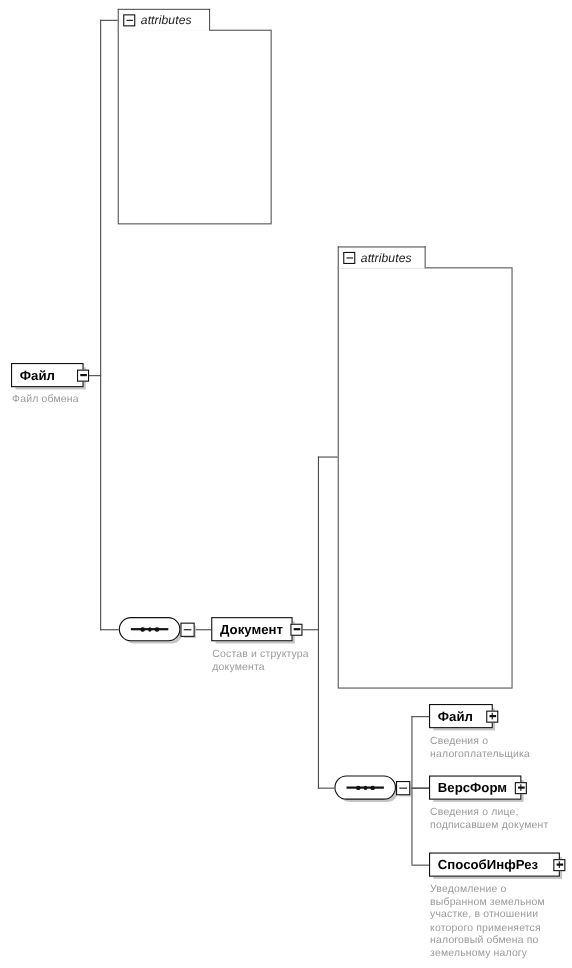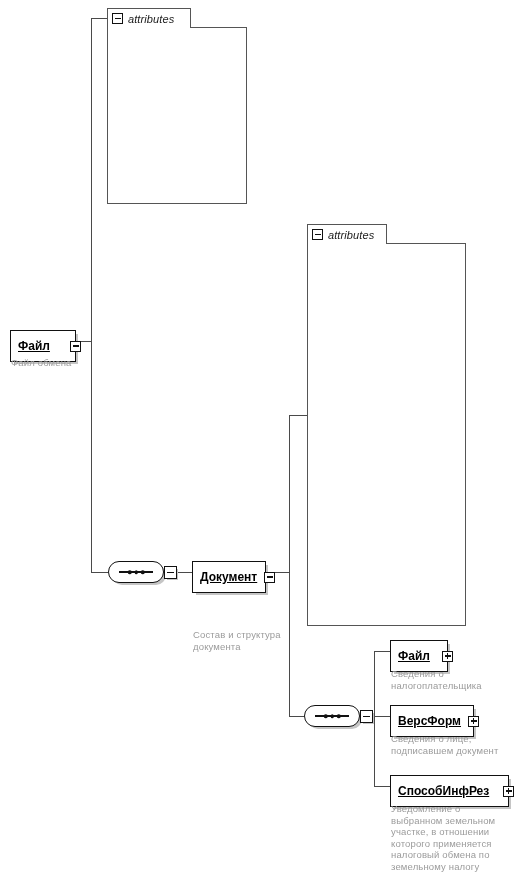--- a/index.html
+++ b/index.html
@@ -79,23 +79,22 @@
   }
 
   
   .node{
     position:absolute;
     box-sizing:border-box;
     background:#fff;
     border:1.6px solid #111;
     display:flex;
     align-items:center;
-    height:32px;
+    height:22px;
     box-shadow:3px 3px 0 -1px rgba(150,150,150,.55);
-    text-decoration:underline;
   }
   .node .name{
     font-weight:bold;
     font-size:12px;
     color:#000;
     white-space:nowrap;
     padding:0 7px;
     line-height:1;
   }
   .node.optional{
@@ -223,21 +222,21 @@
     </span>
   </div>
   <div class="seq-tgl" style="left:164px;top:566px;"></div>
 
   <div class="node" style="left:192px;top:561px;width:74px;">
     <span class="name">Документ</span>
     <span class="tglwrap">
         <i class="tgl"></i>
       </span>
   </div>
-  <div class="desc" style="left:193px;top:589px;width:105px;margin-top:40px;">Состав и структура документа</div>
+  <div class="desc" style="left:193px;top:589px;width:105px;">Состав и структура документа</div>
 
   <div class="attr-panel" style="left:307px;top:224px;width:159px;height:402px;">
     <div class="tab" style="width:80px;">
       <i class="tgl"></i>
       <span class="lbl">attributes</span>
     </div>
     <div class="body" style="top:19px;width:159px;height:383px;"></div>
     <div class="tabmask" style="left:1px;top:18px;width:78px;"></div>
   </div>
 

